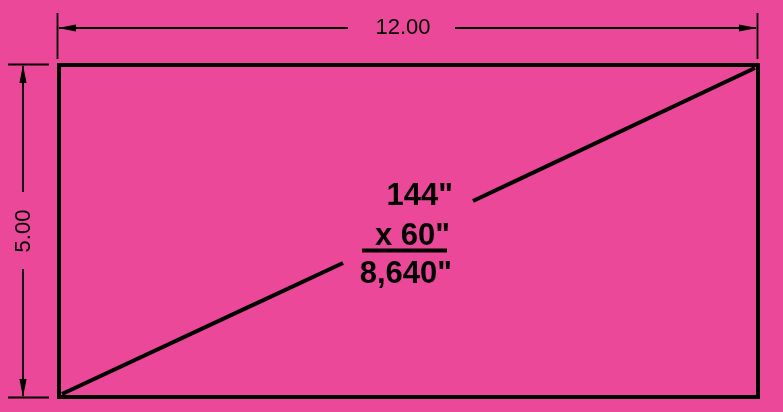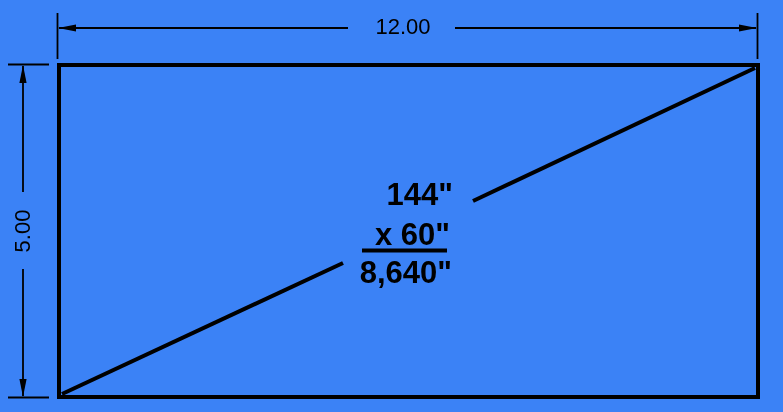--- a/index.html
+++ b/index.html
@@ -4,21 +4,21 @@
 <style>
   html, body {
     margin: 0;
     padding: 0;
     background: #ffffff;
   }
   .canvas {
     position: relative;
     width: 783px;
     height: 412px;
-    background: #3b82f6;
+    background: #ec4899;
     font-family: "Liberation Sans", sans-serif;
     overflow: hidden;
   }
   svg { display: block; }
   .dim-text {
     font-family: "Liberation Sans", sans-serif;
     font-size: 22px;
     font-weight: 400;
     fill: #000000;
   }

